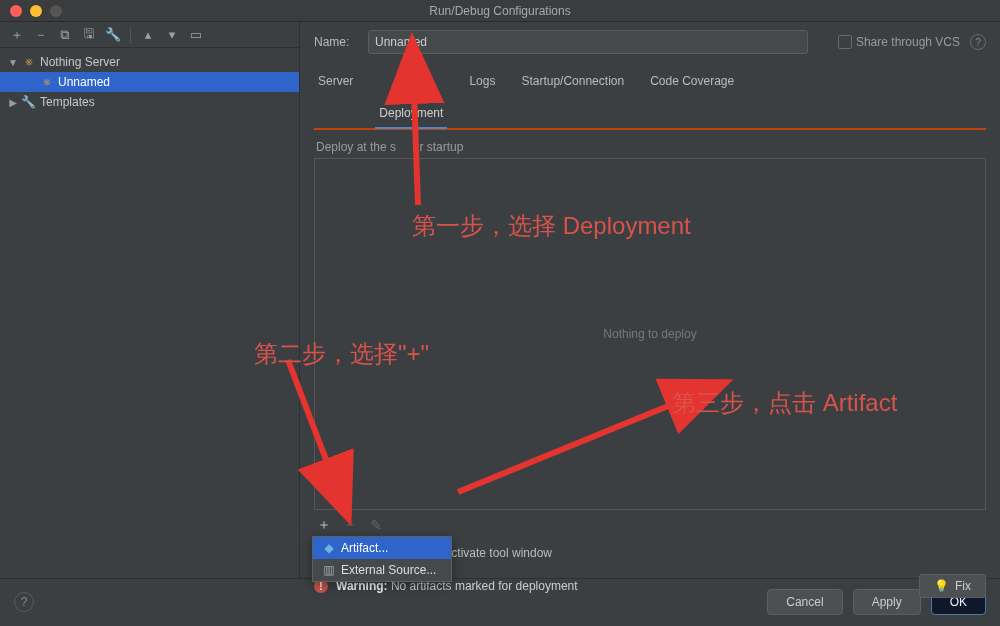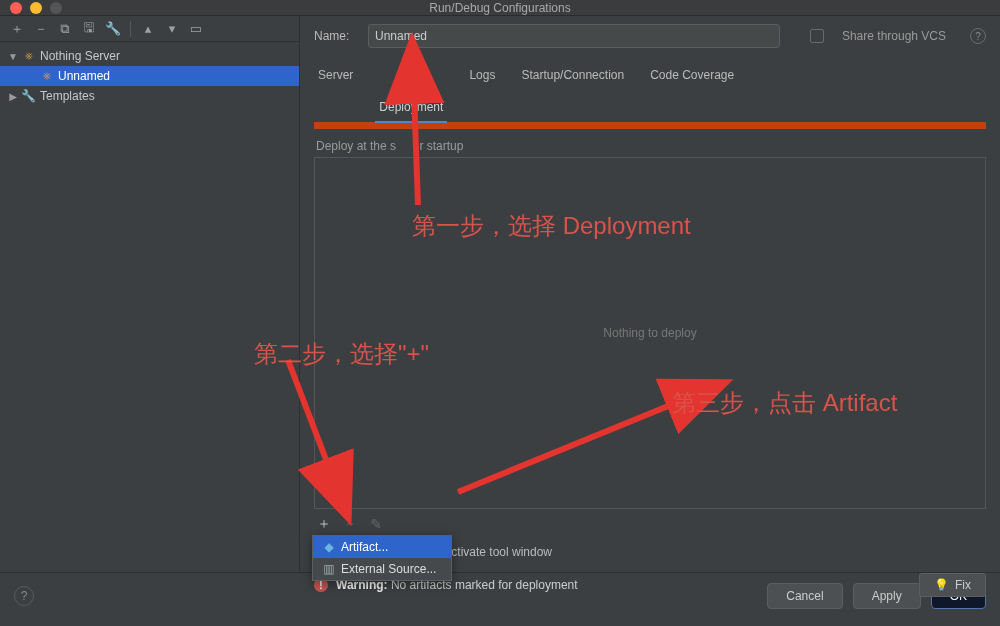--- a/index.html
+++ b/index.html
@@ -8,21 +8,21 @@
     font-size: 12px;
     background: #3c3f41;
     color: #bbbbbb;
     width: 1000px;
     height: 626px;
     overflow: hidden;
     position: relative;
   }
   
   .titlebar {
-    height: 16px;
+    height: 22px;
     background: #3a3c3e;
     display: flex;
     align-items: center;
     position: relative;
     border-bottom: 1px solid #2b2b2b;
   }
   .traffic { display: flex; gap: 8px; margin-left: 10px; }
   .dot { width: 12px; height: 12px; border-radius: 50%; }
   .dot.red { background: #ff5f57; }
   .dot.yellow { background: #febc2e; }
@@ -68,25 +68,25 @@
   .tomcat-ico { color:#d9a24a; font-size:10px;}
 
   
   .rightpane { flex:1; display:flex; flex-direction:column; padding: 8px 14px 0 14px; position:relative;}
   .namerow { display:flex; align-items:center; gap:10px; height:30px;}
   .namerow label { width:44px; color:#bbb;}
   .namerow input {
     flex:1; height:24px; background:#45494a; border:1px solid #5a5d5e;
     color:#ccc; padding:0 6px; border-radius:3px; font-size:12px;
   }
-  .sharebox { display:flex; align-items:center; gap:18px; color:#9a9a9a; margin-left:20px;}
+  .sharebox { display:flex; align-items:center; gap:4px; color:#9a9a9a; margin-left:20px;}
   .sharebox .chk { width:14px; height:14px; border:1px solid #6a6a6a; border-radius:2px;}
   .help-ico { width:16px;height:16px;border:1px solid #6a6a6a;border-radius:50%;display:flex;align-items:center;justify-content:center;font-size:10px;color:#888;margin-left:6px;}
 
-  .tabs { display:flex; gap:18px; margin-top:14px; border-bottom:7px solid #c2410c; }
+  .tabs { display:flex; gap:18px; margin-top:14px; border-bottom:2px solid #c2410c; }
   .tab { padding:6px 4px 8px; color:#bbb; cursor:pointer; position:relative;}
   .tab.active { color:#d0d0d0;margin-top:32px; }
   .tab.active::after { content:""; position:absolute; left:0;right:0;bottom:-1px;height:2px;background:#4a88c7;}
 
   .deploy-area { margin-top:10px; }
   .deploy-label { color:#9a9a9a; margin-bottom:4px; padding-left:2px;}
   .deploy-box {
     height: 352px; border:1px solid #555; background:#3c3f41;
     display:flex; align-items:center; justify-content:center;
     color:#777; position:relative;

